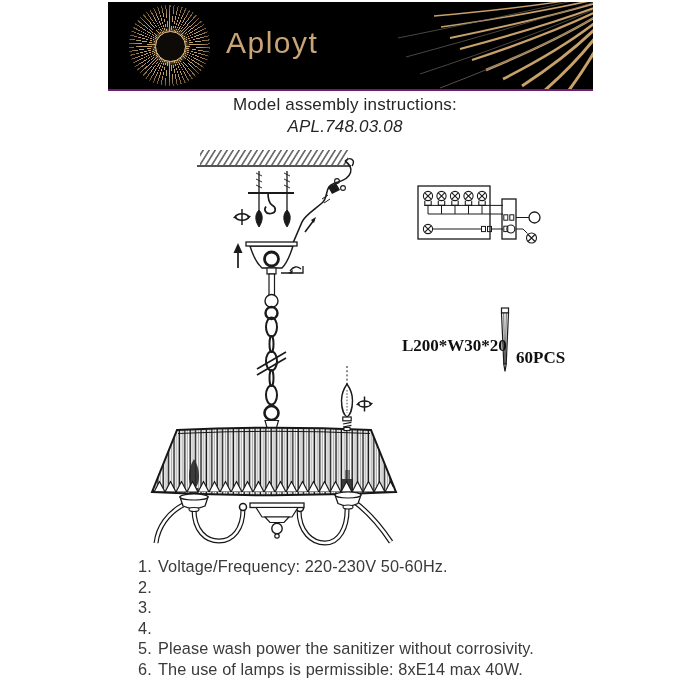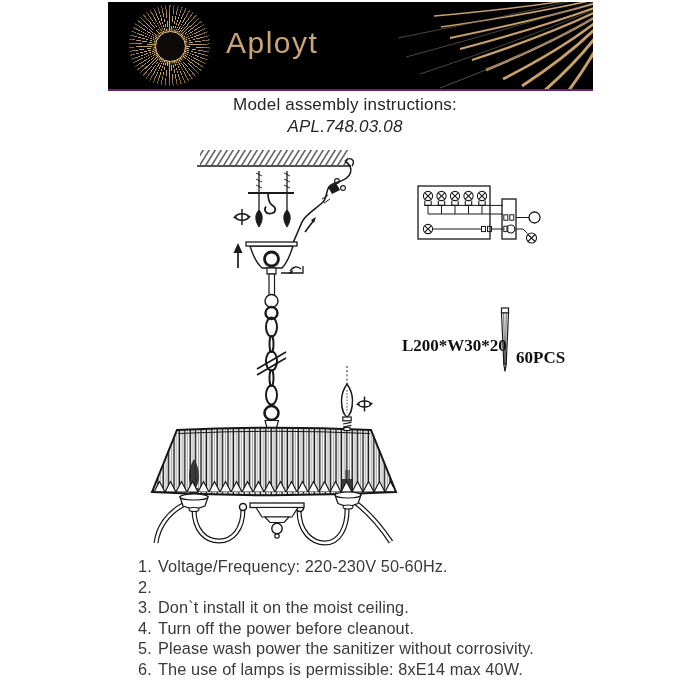--- a/index.html
+++ b/index.html
@@ -290,25 +290,23 @@
 <div id="instructions">
   <div class="ins-row">
     <span class="ins-num">1.</span>
     <span class="ins-text">Voltage/Frequency: 220-230V 50-60Hz.</span>
   </div>
   <div class="ins-row">
     <span class="ins-num">2.</span>
   </div>
   <div class="ins-row">
     <span class="ins-num">3.</span>
-    <span class="ins-text">Don`t install it on the moist ceiling.</span>
   </div>
   <div class="ins-row">
     <span class="ins-num">4.</span>
-    <span class="ins-text">Turn off the power before cleanout.</span>
   </div>
   <div class="ins-row">
     <span class="ins-num">5.</span>
     <span class="ins-text">Please wash power the sanitizer without corrosivity.</span>
   </div>
   <div class="ins-row">
     <span class="ins-num">6.</span>
     <span class="ins-text">The use of lamps is permissible: 8xE14 max 40W.</span>
   </div>
 </div>

